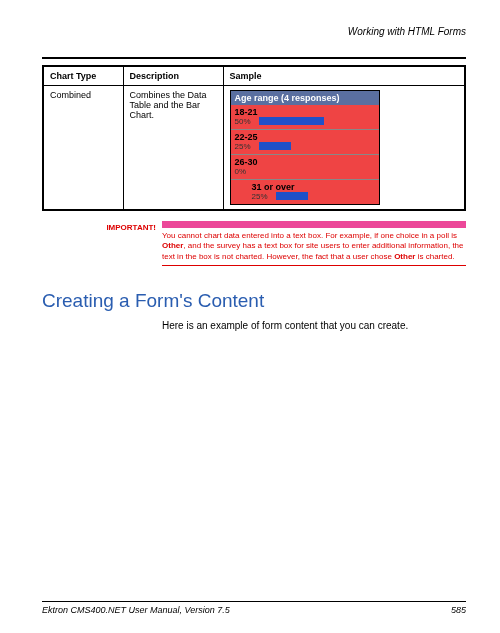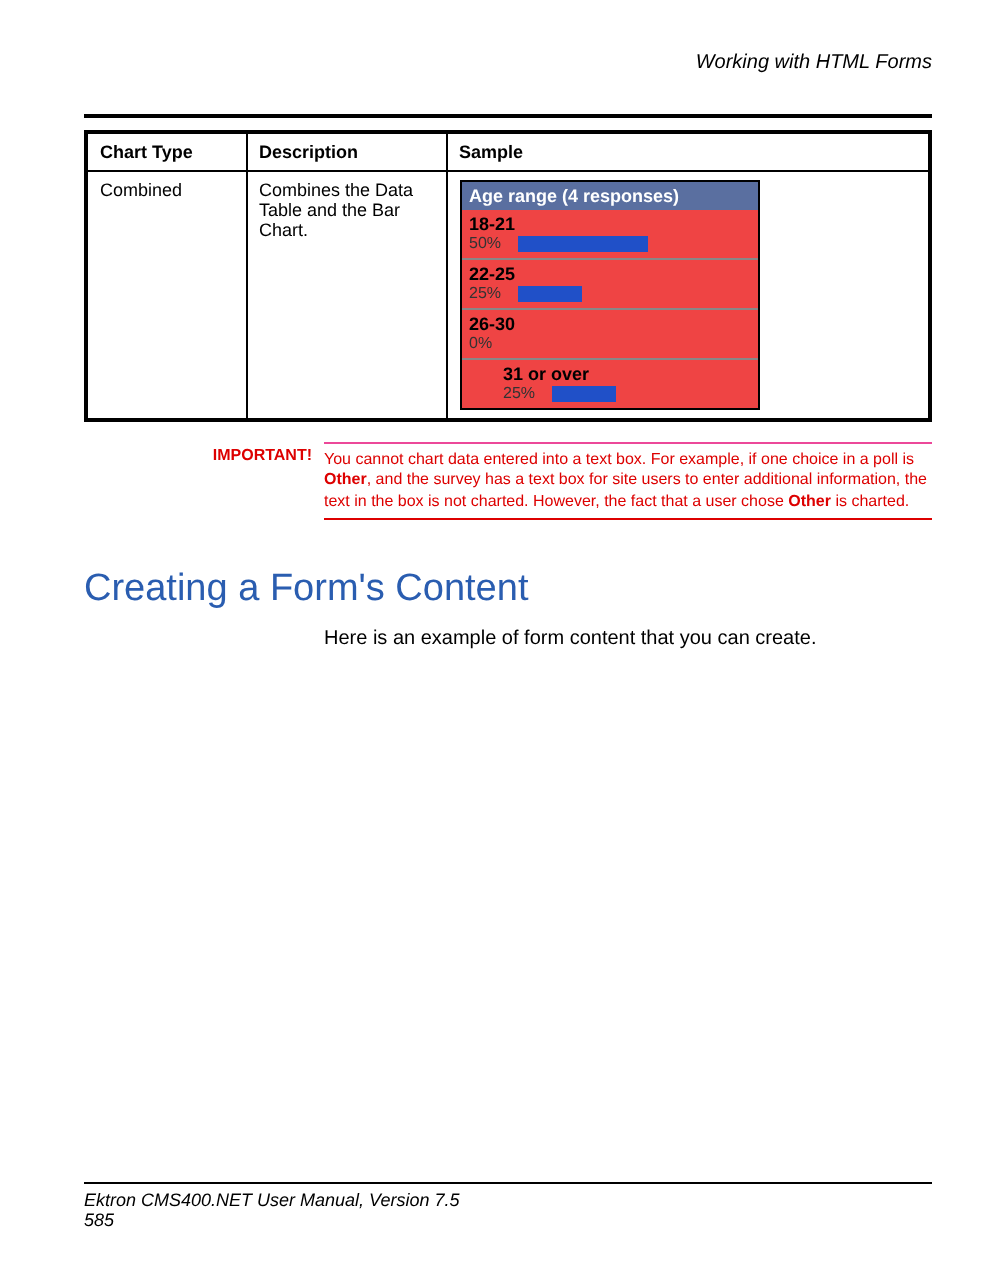--- a/index.html
+++ b/index.html
@@ -46,21 +46,21 @@
   .sample-head {
     background: #5a6fa0;
     color: #fff;
     font-size: 9px;
     font-weight: bold;
     padding: 2px 4px;
   }
   .range-row { border-bottom: 1px solid #888; padding: 2px 4px 3px 4px; }
   .range-row:last-child { border-bottom: none; margin-left: 17px; }
   .range-label { font-weight: bold; font-size: 9px; }
-  .pct-line { display: flex; align-items: flex-end; gap: 2px; }
+  .pct-line { display: flex; align-items: flex-start; gap: 2px; }
   .pct-text { font-size: 8px; color: #333; min-width: 22px; }
   .bar { height: 8px; background: #2050c8; }
 
   
   .important-wrap {
     display: flex;
     margin-top: 10px;
     margin-left: 62px;
   }
   .important-label {
@@ -68,21 +68,21 @@
     font-weight: bold;
     color: #d00;
     font-variant: small-caps;
     text-align: right;
     padding-right: 6px;
     padding-top: 2px;
     width: 58px;
     flex-shrink: 0;
   }
   .important-body {
-    border-top: 1px solid #ec4899;
+    border-top: 7px solid #ec4899;
     border-bottom: 1px solid #d00;
     padding: 3px 0;
     font-size: 8px;
     color: #d00;
     line-height: 1.3;
     flex: 1;
   }
   .important-body b { font-weight: bold; }
 
   h1.section {
@@ -98,21 +98,21 @@
     margin-left: 120px;
   }
 
   .footer {
     position: absolute;
     left: 42px;
     right: 34px;
     bottom: 18px;
   }
   .footer-rule { border: none; border-top: 1px solid #000; margin-bottom: 3px; }
-  .footer-line { display: flex; justify-content: space-between; font-style: italic; font-size: 9px; flex-direction: column; }
+  .footer-line { display: flex; justify-content: space-between; font-style: italic; font-size: 9px; }
 </style>
 </head>
 <body>
 
 <div class="header-title">Working with HTML Forms</div>
 <hr class="top-rule">
 
 <table class="main">
   <thead>
     <tr>

